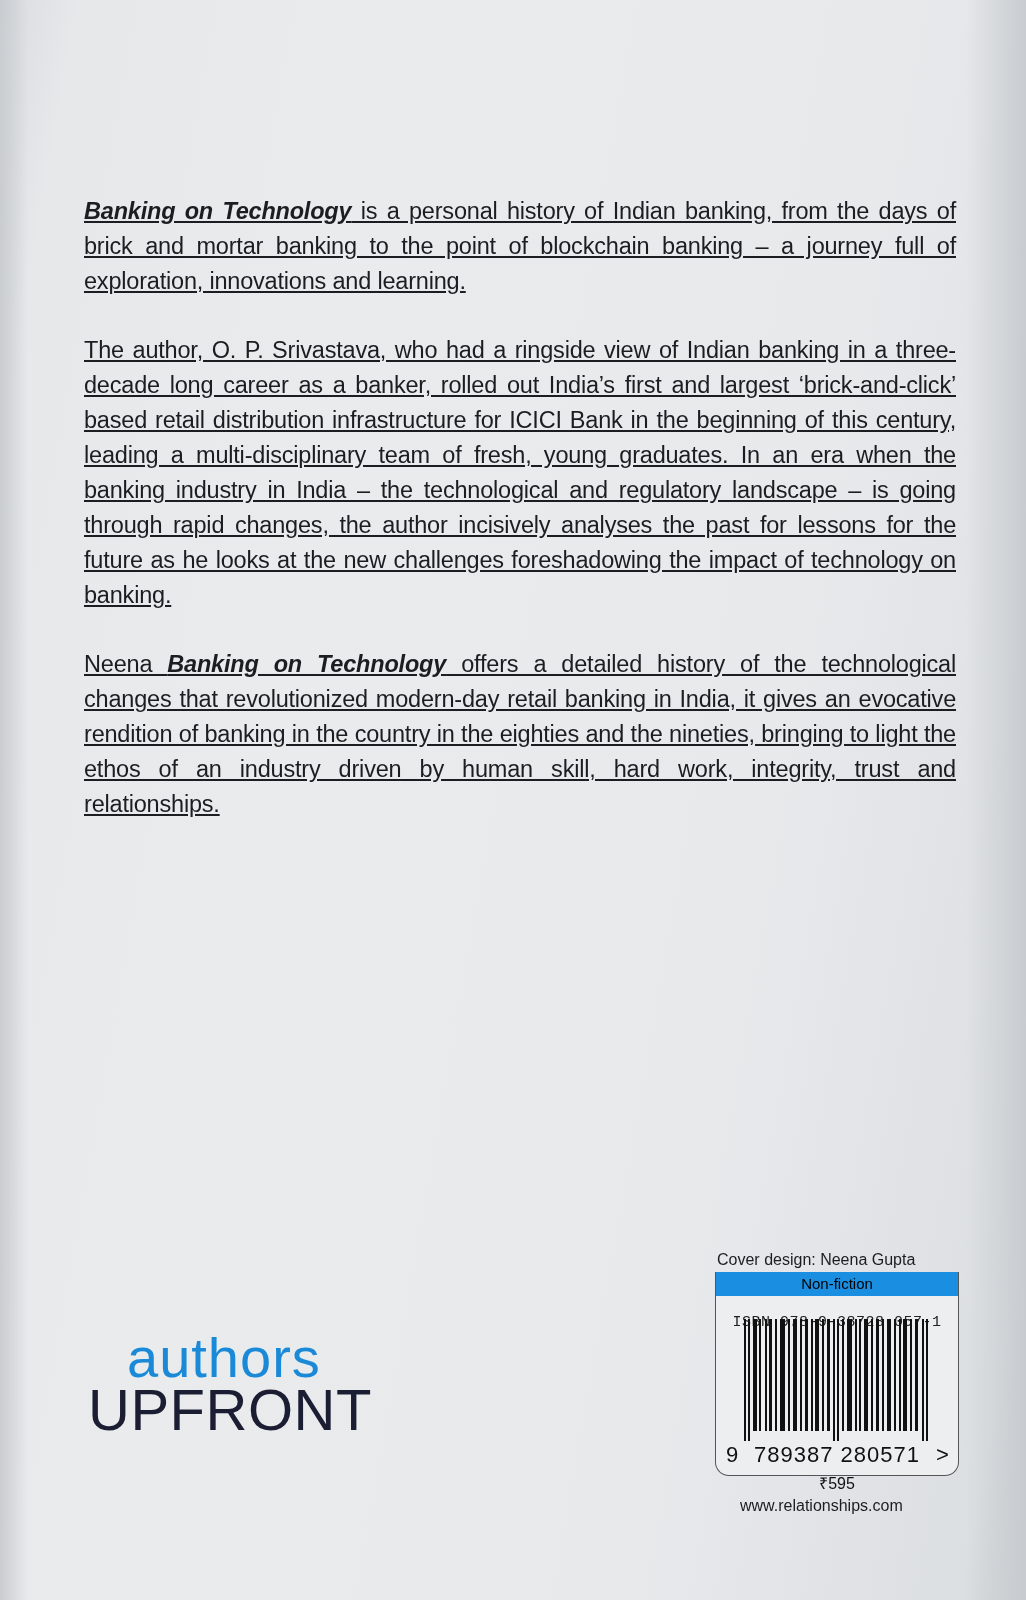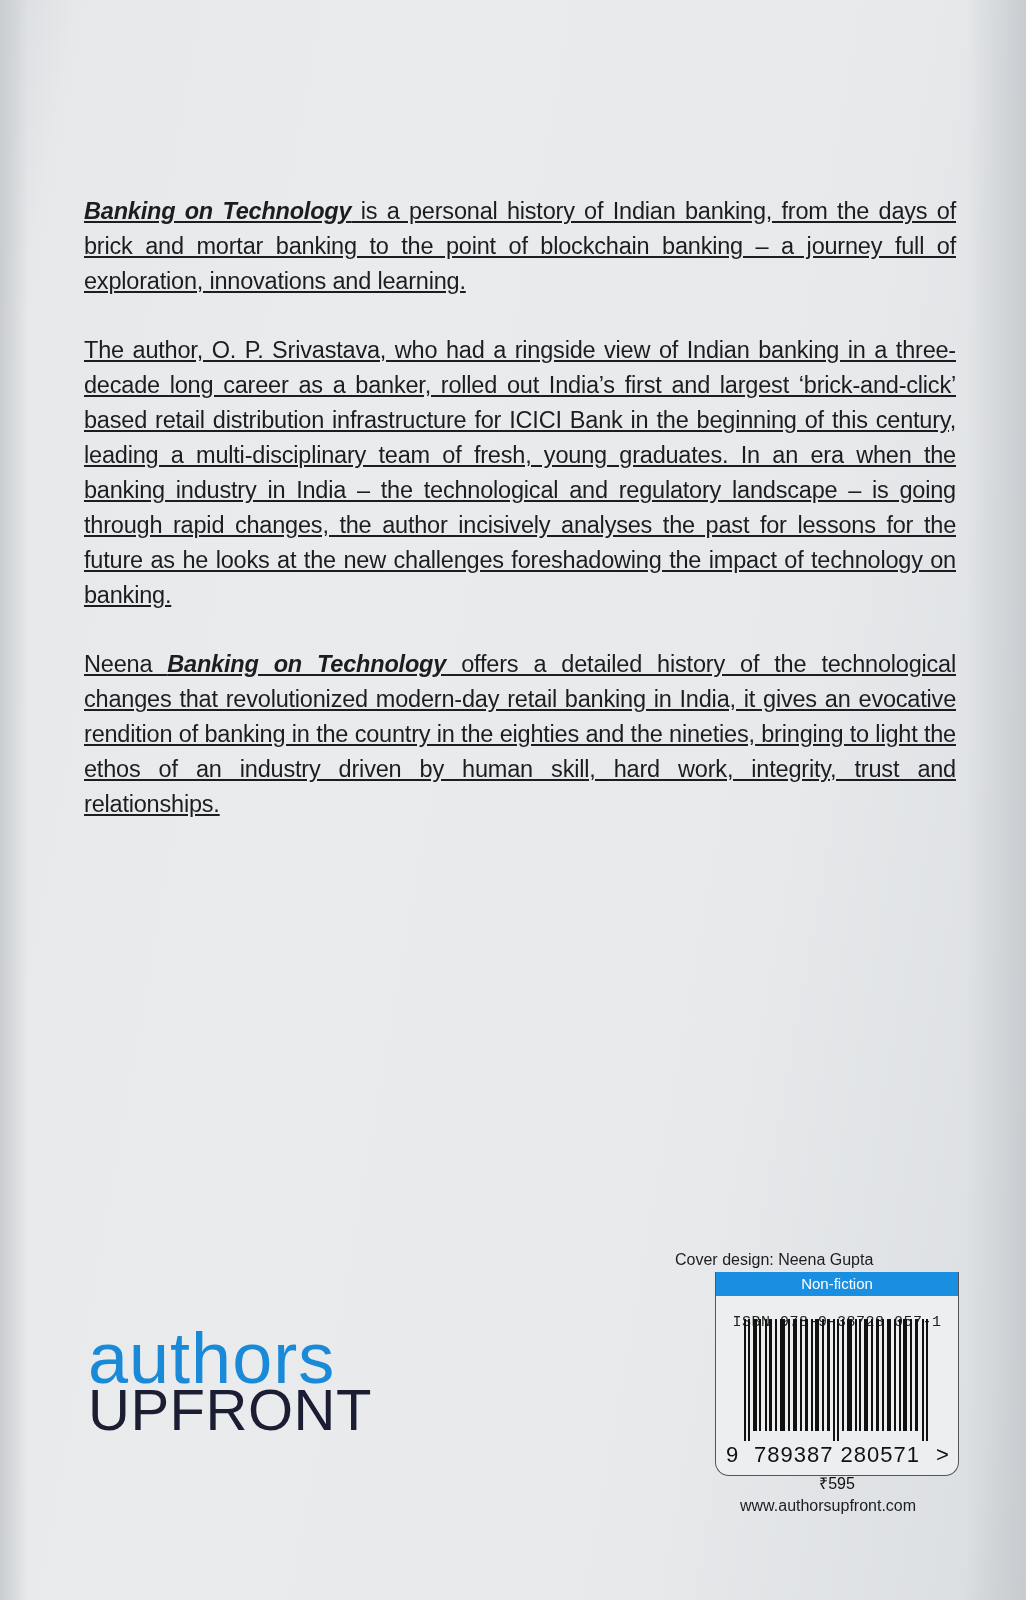--- a/index.html
+++ b/index.html
@@ -13,28 +13,28 @@
     background: linear-gradient(90deg, #c9ccd0, rgba(230,232,234,0)); }
   .sheen-right { position:absolute; right:0; top:0; width:60px; height:1600px;
     background: linear-gradient(270deg, #c8ccd0, rgba(230,232,234,0)); }
   .blurb { position:absolute; left:84px; top:194px; width:872px; }
   .blurb p {
     margin:0 0 34px 0; font-size:23.5px; line-height:35px; text-align:justify;
     letter-spacing:-0.2px; font-stretch:condensed;text-decoration:underline;
   }
   .blurb p b { font-weight:bold; font-style:italic; }
   .logo { position:absolute; left:88px; top:1330px; }
-  .logo-top { font-size:72px; color:#1a8ad8; letter-spacing:1px; line-height:56px; font-weight:normal; }
+  .logo-top { font-size:56px; color:#1a8ad8; letter-spacing:1px; line-height:56px; font-weight:normal;margin-left:39px; }
   .logo-bottom { font-size:58px; color:#1b1d33; line-height:48px; letter-spacing:0.5px; }
-  .credit { position:absolute; left:675px; top:1251px; font-size:16px; color:#1c1d20; }
+  .credit { position:absolute; left:717px; top:1251px; font-size:16px; color:#1c1d20; }
   .isbn-box {
     position:absolute; left:715px; top:1272px; width:242px; height:203px;
     border:1.5px solid #555; border-top:none; border-radius:0 0 14px 14px; background:#eceeef;
   }
-  .genre { background:#1a8ee0; color:#ffffff; text-align:center; font-size:15px; height:24px; line-height:24px; }
+  .genre { background:#1a8ee0; color:#000000; text-align:center; font-size:15px; height:24px; line-height:24px; }
   .isbn-text { font-family:"Liberation Mono", monospace; font-size:15px; text-align:center; margin-top:18px; color:#222; letter-spacing:0.5px; }
   .barcode { position:absolute; left:28px; top:47px; width:190px; height:122px; }
   .digits { position:absolute; left:10px; top:170px; width:230px; font-size:22px; color:#111; white-space:nowrap; }
   .digits .d1 { position:absolute; left:0; }
   .digits .dm { position:absolute; left:28px; letter-spacing:1px; }
   .digits .arr { position:absolute; left:210px; }
   .price { position:absolute; left:0; right:0; top:200px; text-align:center; font-size:16px; color:#111; }
   .url { position:absolute; left:740px; top:1497px; font-size:16px; color:#1c1d20; }
 </style>
 </head>
@@ -98,13 +98,13 @@
     </g>
   </svg>
   <div class="digits">
     <span class="d1">9</span>
     <span class="dm">789387 280571</span>
     <span class="arr">&gt;</span>
   </div>
   <div class="price">₹595</div>
 </div>
 
-<div class="url">www.authorsupfront.com</div>
+<div class="url">www.relationships.com</div>
 
 </body></html>

